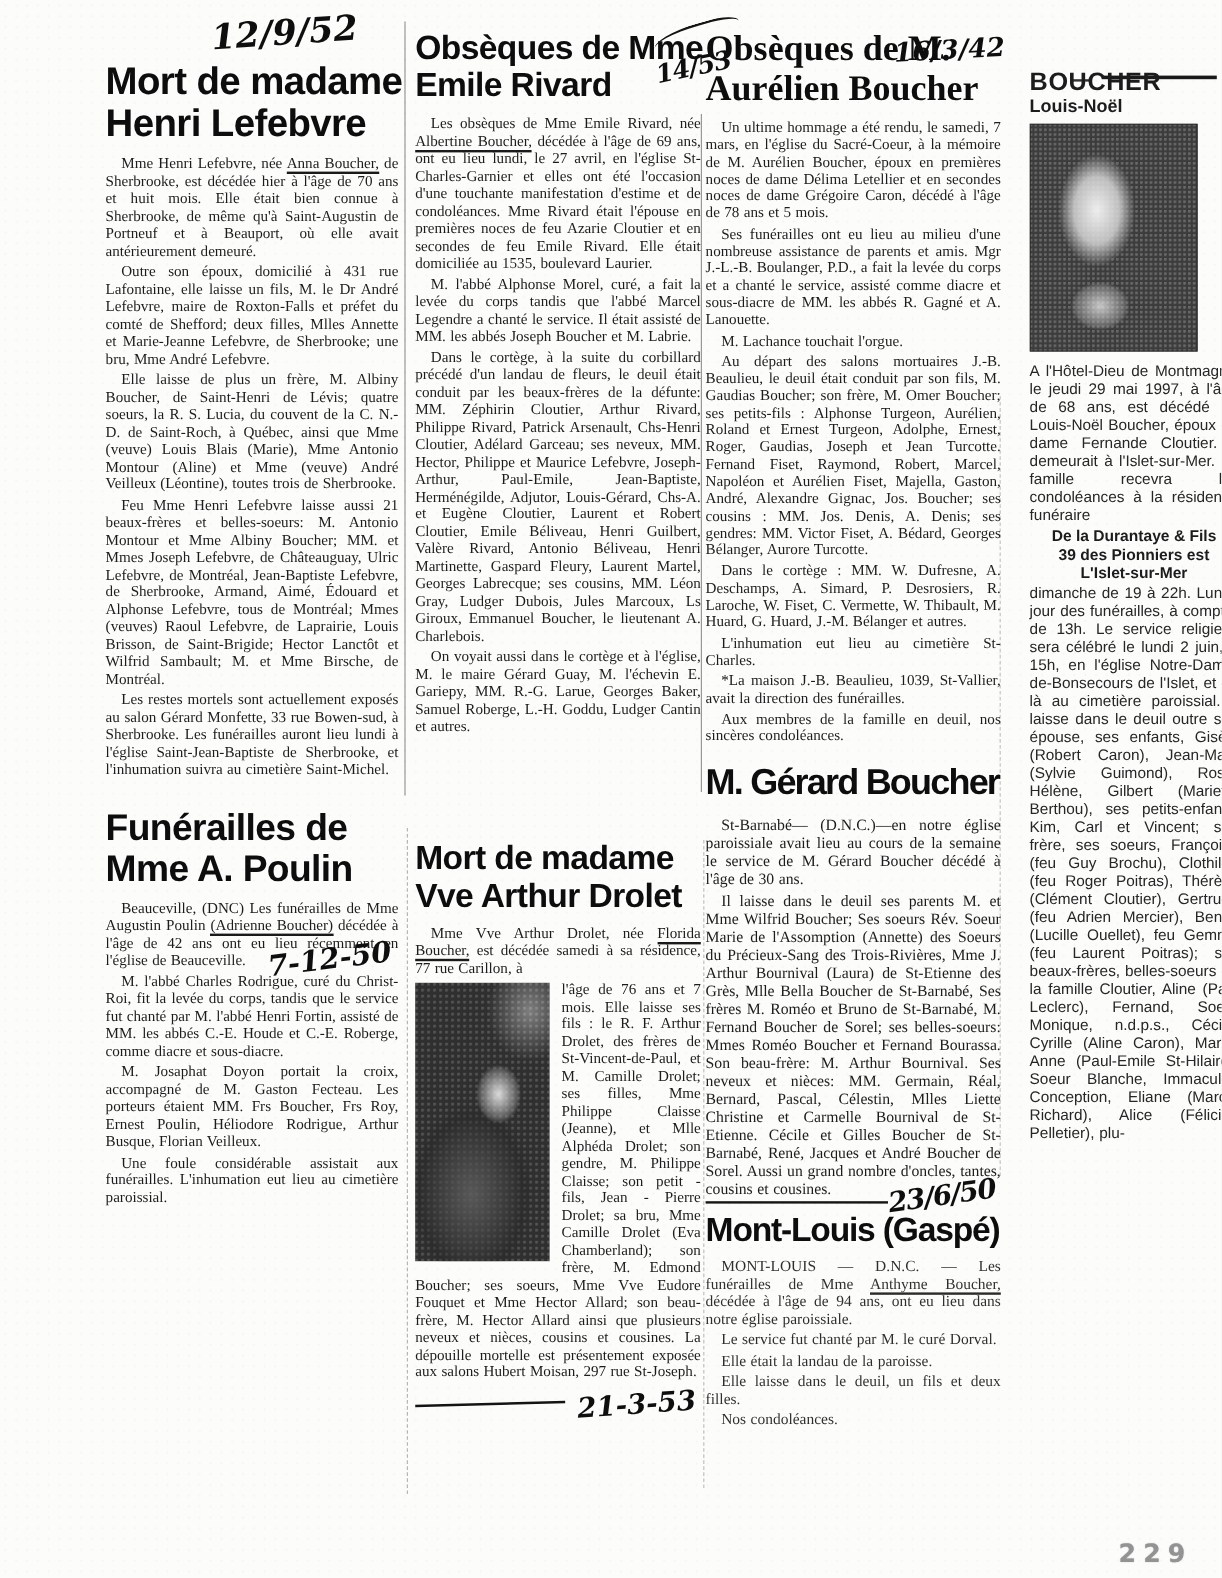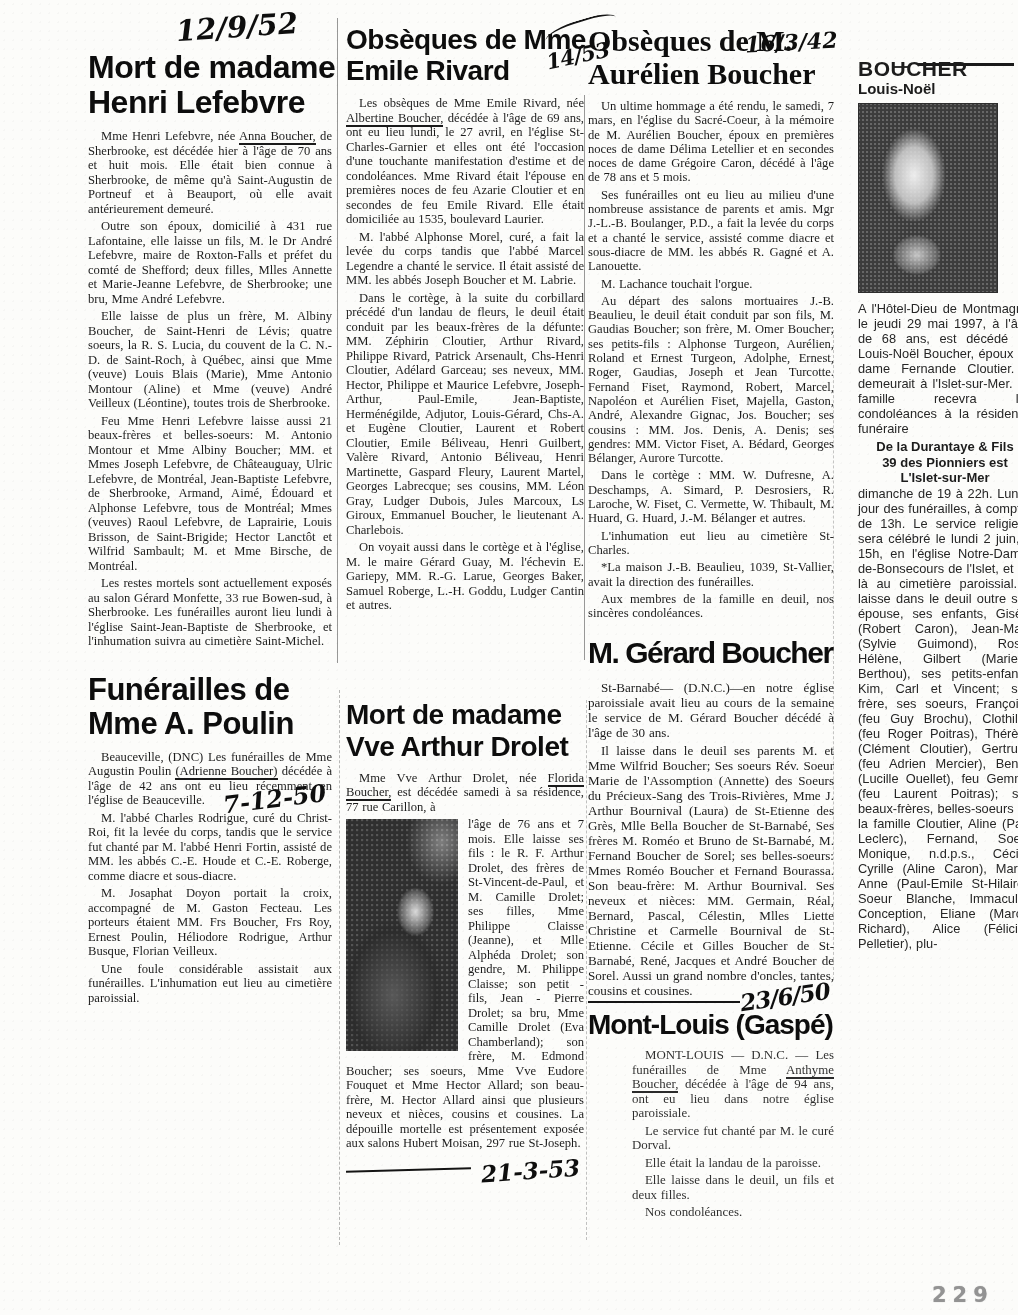--- a/index.html
+++ b/index.html
@@ -19,21 +19,21 @@
   p.np{font-size:12.6px;line-height:14.5px;text-align:justify;text-indent:13px;margin:0 0 3px 0;word-spacing:0.5px;}
   .lefebvre h1{font-size:32px;line-height:35px;margin:0 0 9px 0;}
   .poulin h1{font-size:31px;line-height:34px;margin:24px 0 9px 0;}
   .rivard h1{font-size:28px;line-height:31px;margin:0 0 10px 0;}
   .drolet h1{font-size:28px;line-height:32px;margin:86px 0 8px 0;}
   .aurelien h1{font-size:30px;line-height:33px;margin:0 0 9px 0;}
   .aurelien p.np{font-size:12.6px;line-height:14.3px;}
   .gerard h1{font-size:30px;line-height:34px;letter-spacing:-1.5px;white-space:nowrap;margin:16px 0 10px 0;}
   .gerard p.np{font-size:13.1px;line-height:15px;}
   .montlouis h1{font-size:28px;line-height:31px;letter-spacing:-1px;white-space:nowrap;margin:2px 0 8px 0;}
-  .montlouis p.np{font-size:12.9px;line-height:14.5px;opacity:.92;padding-left:44px;}
+  .montlouis p.np{font-size:12.9px;line-height:14.5px;opacity:.92;}
   .col4 p.np{font-size:12.8px;line-height:15px;text-indent:0;color:#262626;}
   .obit-surname{font-size:21px;font-weight:bold;letter-spacing:.5px;line-height:22px;}
   .obit-given{font-size:15px;font-weight:bold;line-height:17px;margin-bottom:2px;}
   .funeral-home{font-size:13px;font-weight:bold;text-align:center;line-height:15.5px;}
   .pen-underline{border-bottom:2px solid #1a1a1a;}
   .hand{font-family:"DejaVu Serif",serif;font-style:italic;font-weight:700;color:#0e0e0e;}
   .annot-lefebvre{position:absolute;left:88px;top:-40px;font-size:29px;transform:rotate(-4deg);}
   .annot-rivard{position:absolute;right:-26px;top:16px;font-size:21px;transform:rotate(-12deg);}
   .scribble{position:absolute;right:-34px;top:-4px;width:74px;height:18px;border-top:2px solid #141414;border-radius:60% 40% 50% 50%;transform:rotate(-16deg);}
   .annot-aurelien{position:absolute;right:-4px;top:2px;font-size:22px;transform:rotate(-3deg);white-space:nowrap;}

